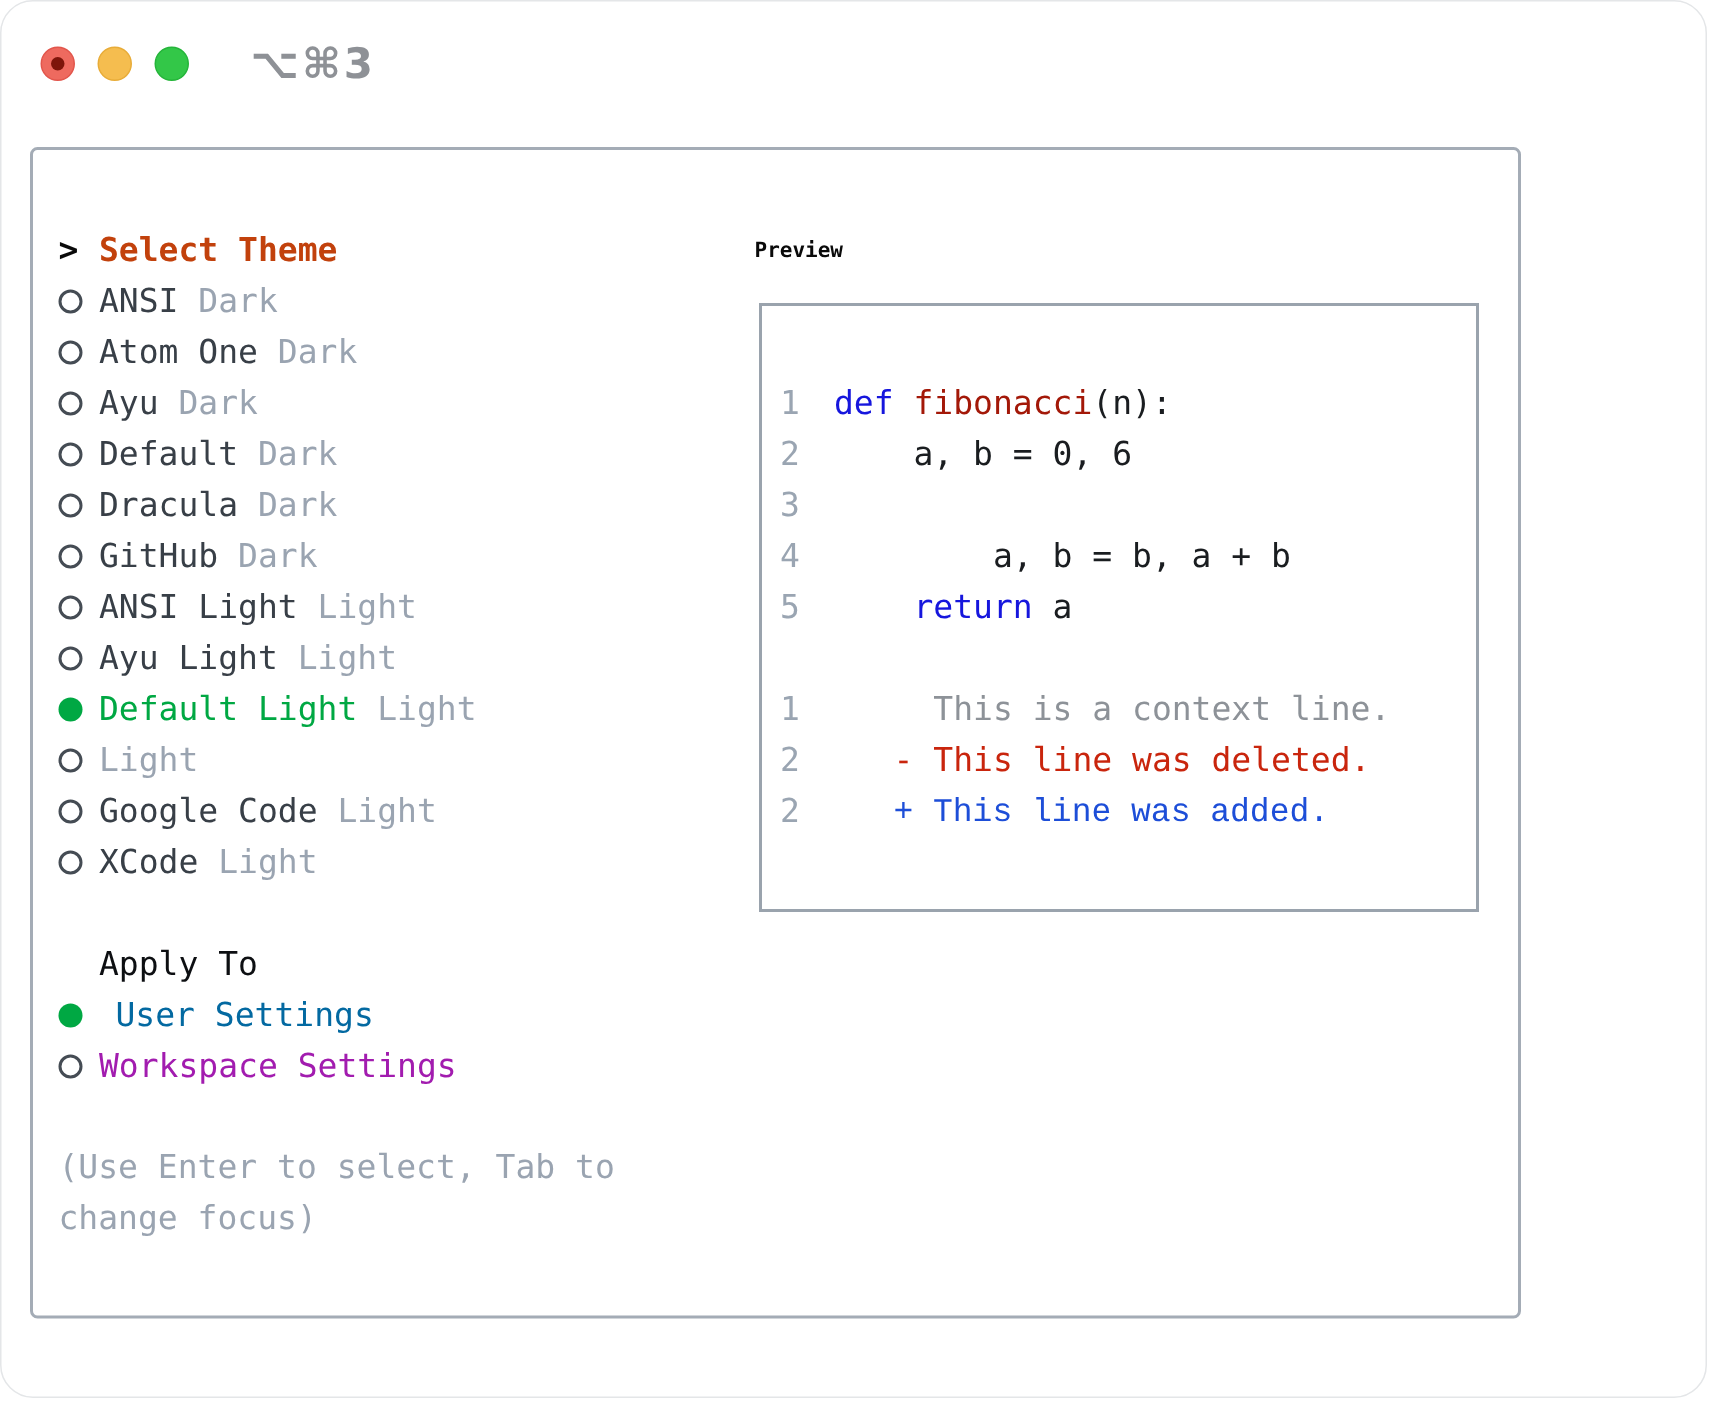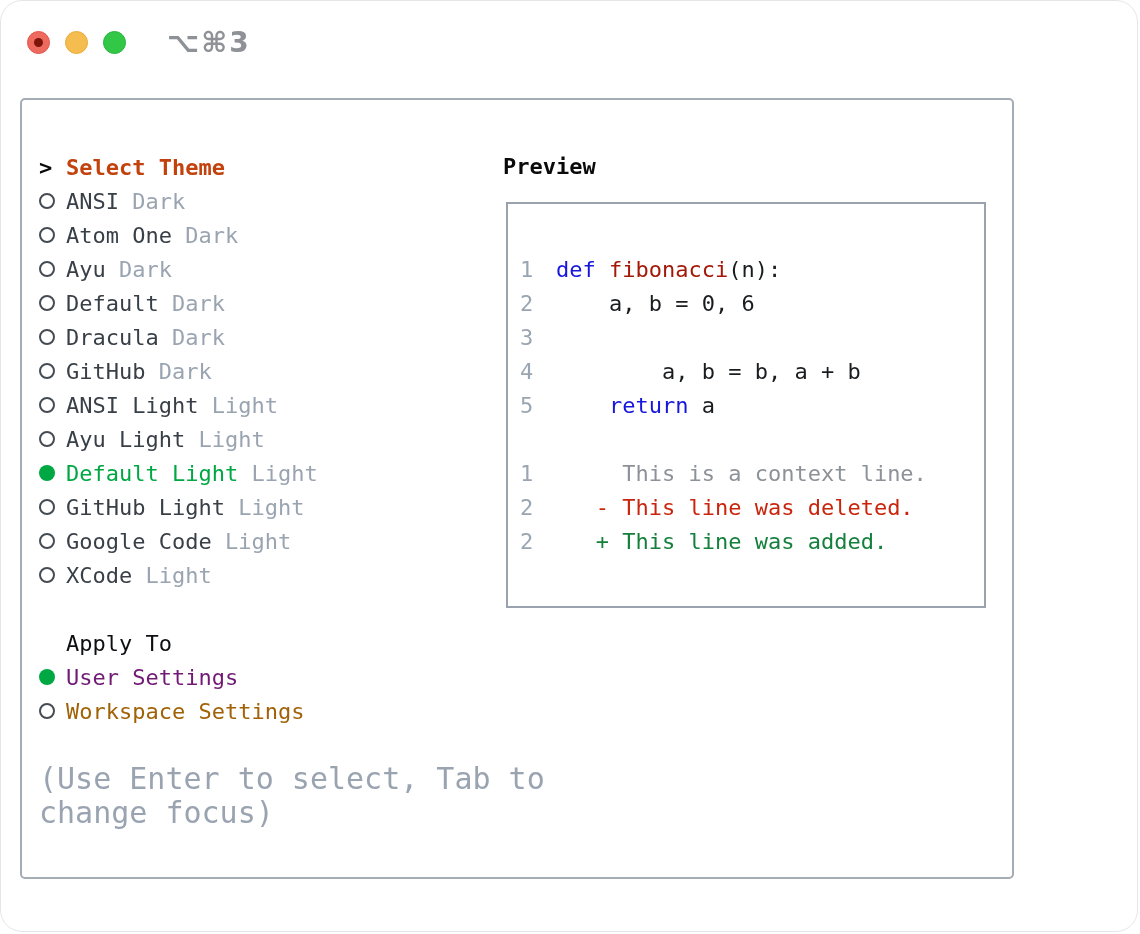--- a/index.html
+++ b/index.html
@@ -34,42 +34,42 @@
   .row { display: flex; align-items: center; height: 34px; font-size: 22px; white-space: pre; }
   .bullet-col { width: 27px; display: flex; align-items: center; }
   .prompt-char { font-weight: bold; color: #0a0a0a; font-size: 22px; }
   .sel-title { font-weight: bold; color: #c2410c; }
   .circle-outline { width: 12px; height: 12px; border: 2px solid #454c54; border-radius: 50%; box-sizing: content-box; }
   .circle-filled { width: 16px; height: 16px; background: #00a843; border-radius: 50%; }
   .item-name { color: #383f47; }
   .item-name.selected { color: #00a843; }
   .item-variant { color: #9aa4b1; text-align: center; }
   .apply-title { color: #0d0f12; }
-  .apply-label { color: #a16207; }
-  .apply-label.selected { color: #701a75; }
+  .apply-label { color: #a21caf; }
+  .apply-label.selected { color: #0369a1; margin-left: 11px; }
   .spacer-row { height: 34px; }
-  .hint { font-size: 30px; line-height: 34px; color: #9aa4b1; white-space: pre; }
+  .hint { font-size: 22px; line-height: 34px; color: #9aa4b1; white-space: pre; }
 
   
   .right-col { position: absolute; left: 481px; top: 50px; }
-  .preview-title { height: 34px; line-height: 34px; font-size: 22px; font-weight: bold; color: #0a0a0a; }
+  .preview-title { height: 34px; line-height: 34px; font-size: 14px; font-weight: bold; color: #0a0a0a; }
   .preview-box {
     margin-top: 18px; margin-left: 3px; width: 480px; height: 406px;
     border: 2px solid #9aa3ad; box-sizing: border-box; background: #ffffff;
     padding: 48px 10px 48px 12px; overflow: hidden;
   }
   .code-line { display: flex; height: 34px; align-items: center; font-size: 22px; }
   .ln { width: 36px; color: #9aa5b2; flex: none; }
   .code-content { white-space: pre; }
   .tok-plain { color: #1a1d20; }
   .tok-kw { color: #1616dd; }
   .tok-fn { color: #a31808; }
   .tok-ctx { color: #8d9298; margin-top: 48px; }
   .tok-del { color: #c9250d; }
-  .tok-add { color: #15803d; }
+  .tok-add { color: #1d4ed8; font-family: Liberation Mono, monospace; }
 </style>
 </head>
 <body>
 
 <div class="window">
 
   <div class="titlebar">
     <span class="dot red">
       <span class="dot-inner"></span>
     </span>
@@ -91,21 +91,21 @@
       <div id="theme-list">
           <div class="row"><span class="bullet-col"><span class="circle-outline"></span></span><span class="item-name">ANSI </span><span class="item-variant">Dark</span></div>
           <div class="row"><span class="bullet-col"><span class="circle-outline"></span></span><span class="item-name">Atom One </span><span class="item-variant">Dark</span></div>
           <div class="row"><span class="bullet-col"><span class="circle-outline"></span></span><span class="item-name">Ayu </span><span class="item-variant">Dark</span></div>
           <div class="row"><span class="bullet-col"><span class="circle-outline"></span></span><span class="item-name">Default </span><span class="item-variant">Dark</span></div>
           <div class="row"><span class="bullet-col"><span class="circle-outline"></span></span><span class="item-name">Dracula </span><span class="item-variant">Dark</span></div>
           <div class="row"><span class="bullet-col"><span class="circle-outline"></span></span><span class="item-name">GitHub </span><span class="item-variant">Dark</span></div>
           <div class="row"><span class="bullet-col"><span class="circle-outline"></span></span><span class="item-name">ANSI Light </span><span class="item-variant">Light</span></div>
           <div class="row"><span class="bullet-col"><span class="circle-outline"></span></span><span class="item-name">Ayu Light </span><span class="item-variant">Light</span></div>
           <div class="row"><span class="bullet-col"><span class="circle-filled"></span></span><span class="item-name selected">Default Light </span><span class="item-variant">Light</span></div>
-          <div class="row"><span class="bullet-col"><span class="circle-outline"></span></span><span class="item-name">GitHub Light </span><span class="item-variant">Light</span></div>
+          <div class="row"><span class="bullet-col"><span class="circle-outline"></span></span><span class="item-variant">Light</span></div>
           <div class="row"><span class="bullet-col"><span class="circle-outline"></span></span><span class="item-name">Google Code </span><span class="item-variant">Light</span></div>
           <div class="row"><span class="bullet-col"><span class="circle-outline"></span></span><span class="item-name">XCode </span><span class="item-variant">Light</span></div>
         </div>
 
       <div class="spacer-row"></div>
 
       <div class="row">
         <span class="bullet-col"></span>
         <span class="apply-title">Apply To</span>
       </div>

